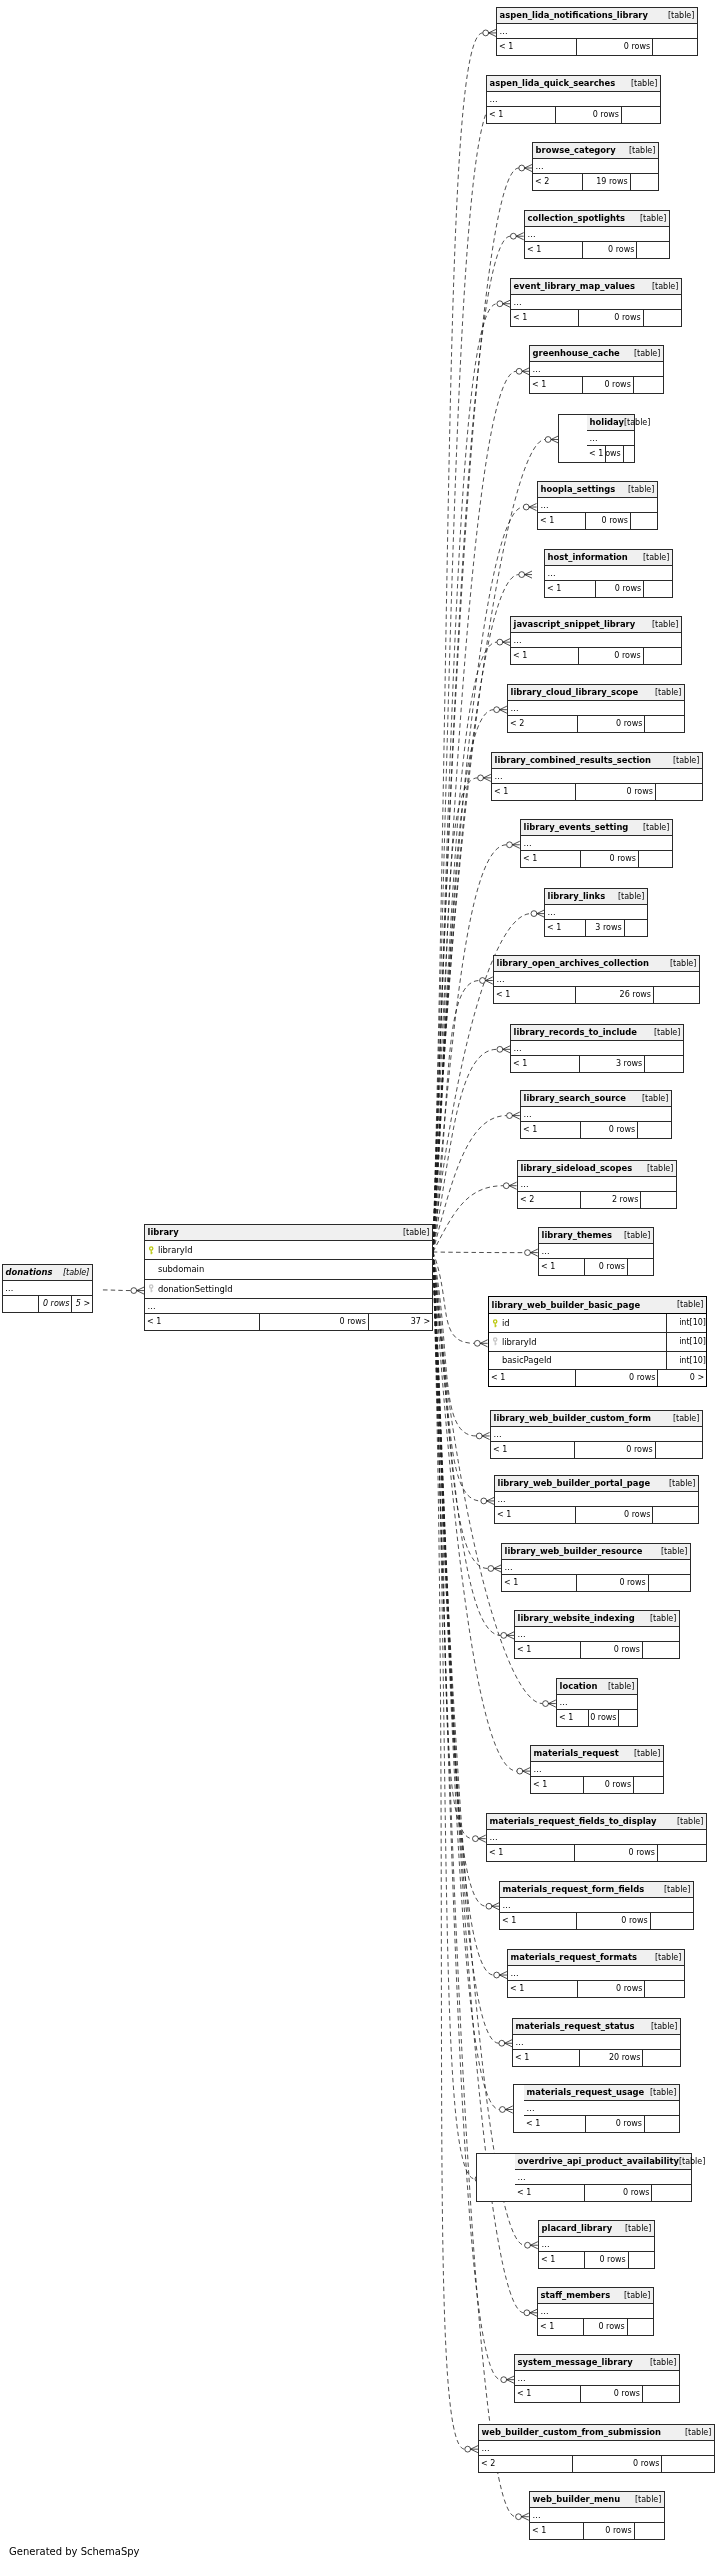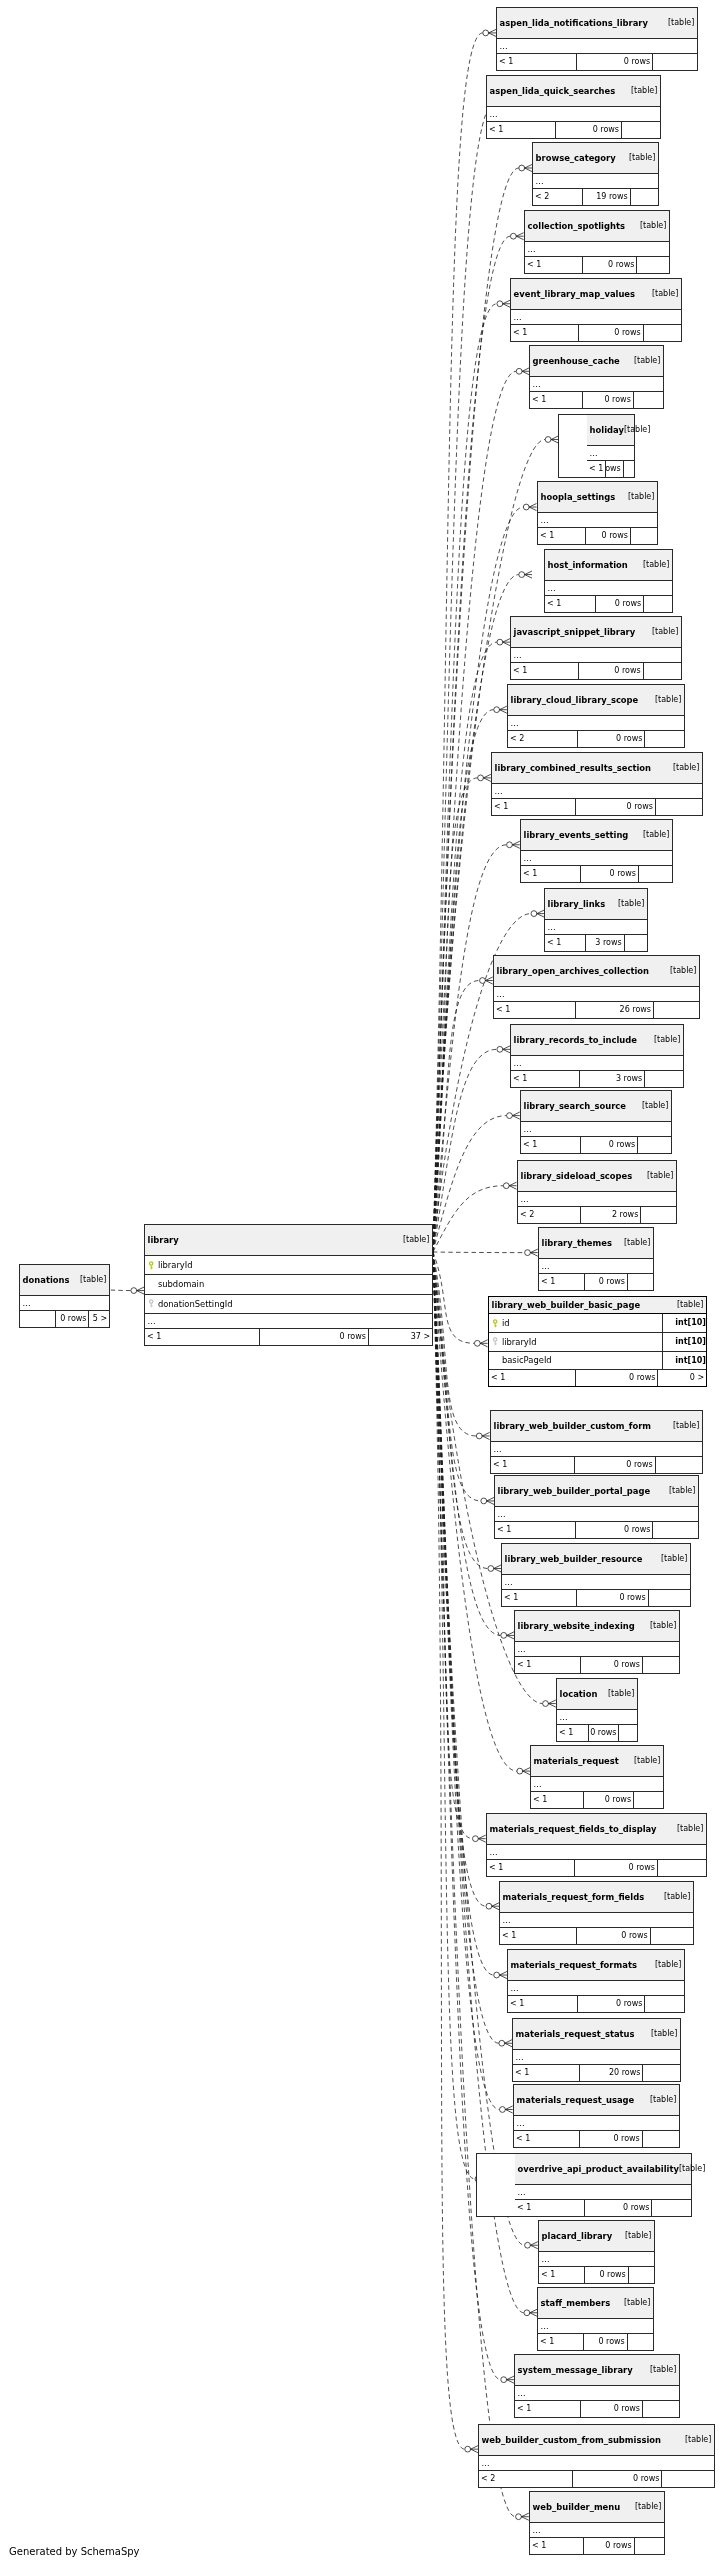--- a/index.html
+++ b/index.html
@@ -2,28 +2,28 @@
 <html style="font-size:10.3px"><head>
 <meta charset="utf-8">
 <style>
   html,body{margin:0;padding:0;background:#ffffff;}
   #canvas{position:relative;width:725px;height:2576px;background:#ffffff;overflow:hidden;
           font-family:"DejaVu Sans","Liberation Sans",sans-serif;color:#000;}
   #edges{position:absolute;left:0;top:0;z-index:1;pointer-events:none;}
   .tbl{position:absolute;z-index:2;background:#fff;border:0.6px solid #2a2a2a;box-sizing:border-box;
        font-size:8.4px;line-height:1;}
   .tbl .hdr{background:#f0f0f0;border-bottom:0.6px solid #2a2a2a;display:flex;justify-content:space-between;
-       align-items:center;height:31px;padding:0 2.6px;white-space:nowrap;box-sizing:border-box;}
+       align-items:center;height:16px;padding:0 2.6px;white-space:nowrap;box-sizing:border-box;}
   .hdr .nm{font-weight:bold;cursor:pointer;}
   .hdr .tag{font-size:8px;}
   .crow{display:flex;align-items:center;border-bottom:0.6px solid #2a2a2a;box-sizing:border-box;padding-left:2.6px;}
   .crow .keyic{width:7.7px;flex:0 0 7.7px;display:flex;align-items:center;}
   .crow .lbl{padding-left:2.6px;flex:1;}
   .crow .typ{flex:0 0 37px;align-self:stretch;border-left:0.6px solid #2a2a2a;display:flex;align-items:center;
-       padding-left:12px;font-size:8px;box-sizing:border-box;font-weight:bold;}
+       padding-left:12px;font-size:8px;box-sizing:border-box;}
   .dots{height:15.4px;border-bottom:0.6px solid #2a2a2a;display:flex;align-items:center;padding:0 2.6px;box-sizing:border-box;}
   .ftr{height:15.4px;display:flex;font-size:8px;box-sizing:border-box;}
   .ftr>div{display:flex;align-items:center;padding:0 1.9px;box-sizing:border-box;overflow:hidden;white-space:nowrap;}
   .ftr .fl{width:40%;border-right:0.6px solid #2a2a2a;}
   .ftr .fm{width:38%;border-right:0.6px solid #2a2a2a;justify-content:flex-end;}
   .ftr .fr{flex:1;justify-content:flex-end;}
   .tbl.focus{border:1.9px solid #000;}
   .tbl.focus .hdr{border-bottom:1.3px solid #000;height:17.4px;}
   #note{position:absolute;left:9px;top:2546px;z-index:2;font-size:10px;
         font-family:"DejaVu Sans","Liberation Sans",sans-serif;}
@@ -252,21 +252,21 @@
         </span>
         <span class="lbl">donationSettingId</span>
       </div>
       <div class="dots">...</div>
       <div class="ftr">
         <div class="fl">&lt; 1</div>
         <div class="fm">0 rows</div>
         <div class="fr">37 &gt;</div>
       </div>
     </div>
-    <div class="tbl" style="left: 19px; top: 1264px; width: 91px;">
+    <div class="tbl" style="left: 2px; top: 1264px; width: 91px; font-style: italic;">
       <div class="hdr">
         <span class="nm">donations</span>
         <span class="tag">[table]</span>
       </div>
       <div class="dots">...</div>
       <div class="ftr">
         <div class="fl"></div>
         <div class="fm">0 rows</div>
         <div class="fr">5 &gt;</div>
       </div>
@@ -648,21 +648,21 @@
         <span class="nm">materials_request_status</span>
         <span class="tag">[table]</span>
       </div>
       <div class="dots">...</div>
       <div class="ftr">
         <div class="fl">&lt; 1</div>
         <div class="fm">20 rows</div>
         <div class="fr"></div>
       </div>
     </div>
-    <div class="tbl" style="left: 513px; top: 2084px; width: 167px;">
+    <div class="tbl" style="left: 513px; top: 2084px; width: 167px; padding-left: 10px;">
       <div class="hdr">
         <span class="nm">materials_request_usage</span>
         <span class="tag">[table]</span>
       </div>
       <div class="dots">...</div>
       <div class="ftr">
         <div class="fl">&lt; 1</div>
         <div class="fm">0 rows</div>
         <div class="fr"></div>
       </div>

